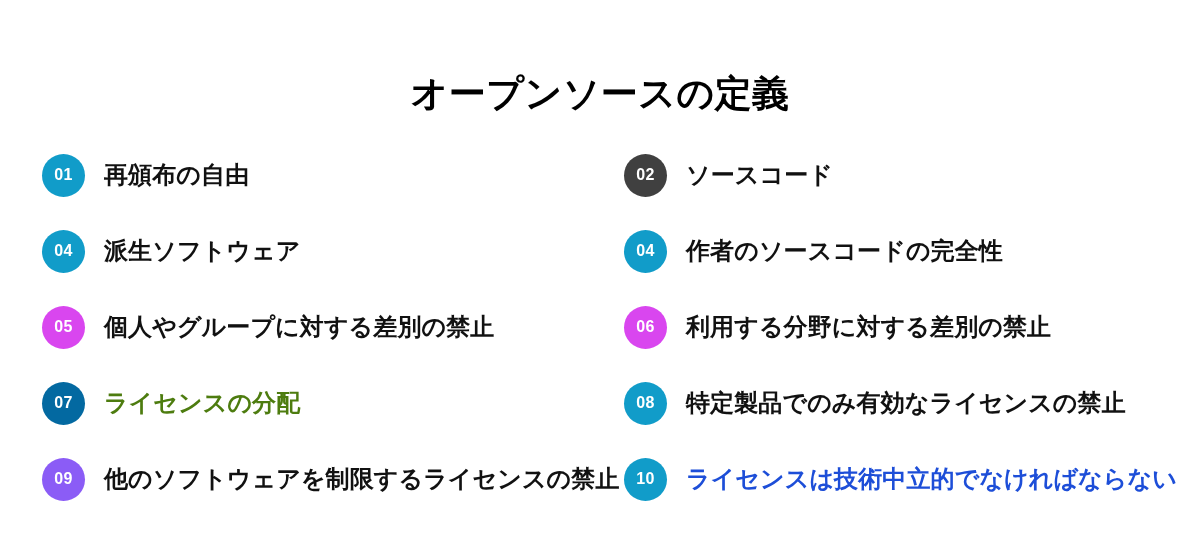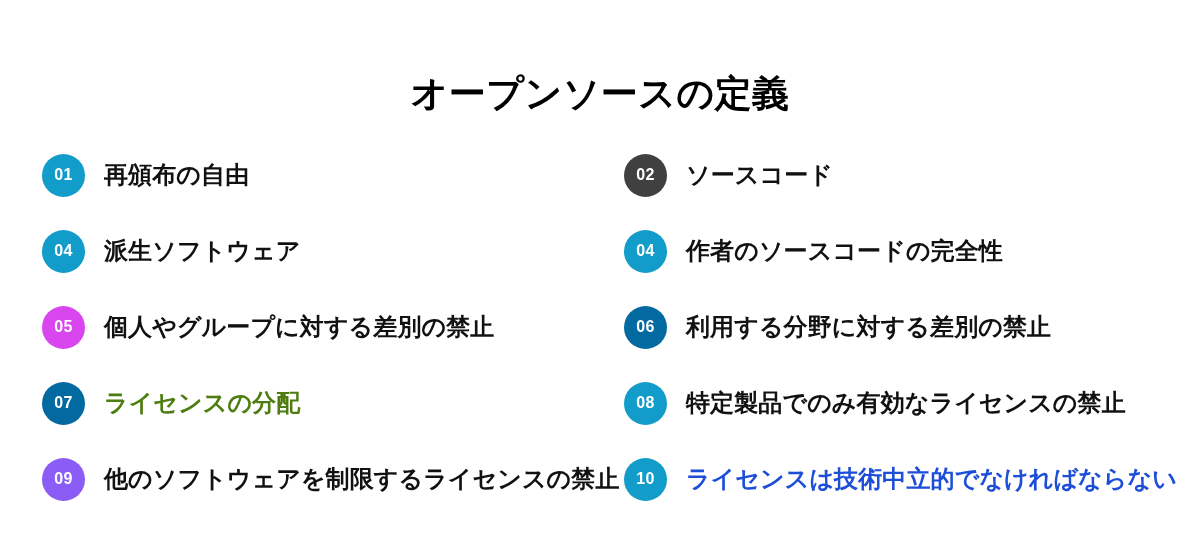--- a/index.html
+++ b/index.html
@@ -132,21 +132,21 @@
         <span class="item-text" style="color: rgb(17, 17, 17);">作者のソースコードの完全性</span>
       </div>
     </div>
 
     <div class="list-row">
       <div class="list-cell col-left">
         <span class="badge" style="background: #d946ef; color: rgb(255, 255, 255);">05</span>
         <span class="item-text" style="color: rgb(17, 17, 17);">個人やグループに対する差別の禁止</span>
       </div>
       <div class="list-cell col-right">
-        <span class="badge" style="background: #0369a1; color: rgb(255, 255, 255);">06</span>
+        <span class="badge" style="background: #d946ef; color: rgb(255, 255, 255);">06</span>
         <span class="item-text" style="color: rgb(17, 17, 17);">利用する分野に対する差別の禁止</span>
       </div>
     </div>
 
     <div class="list-row">
       <div class="list-cell col-left">
         <span class="badge" style="background: #0369a1; color: rgb(255, 255, 255);">07</span>
         <span class="item-text" style="color: #4d7c0f;">ライセンスの分配</span>
       </div>
       <div class="list-cell col-right">

